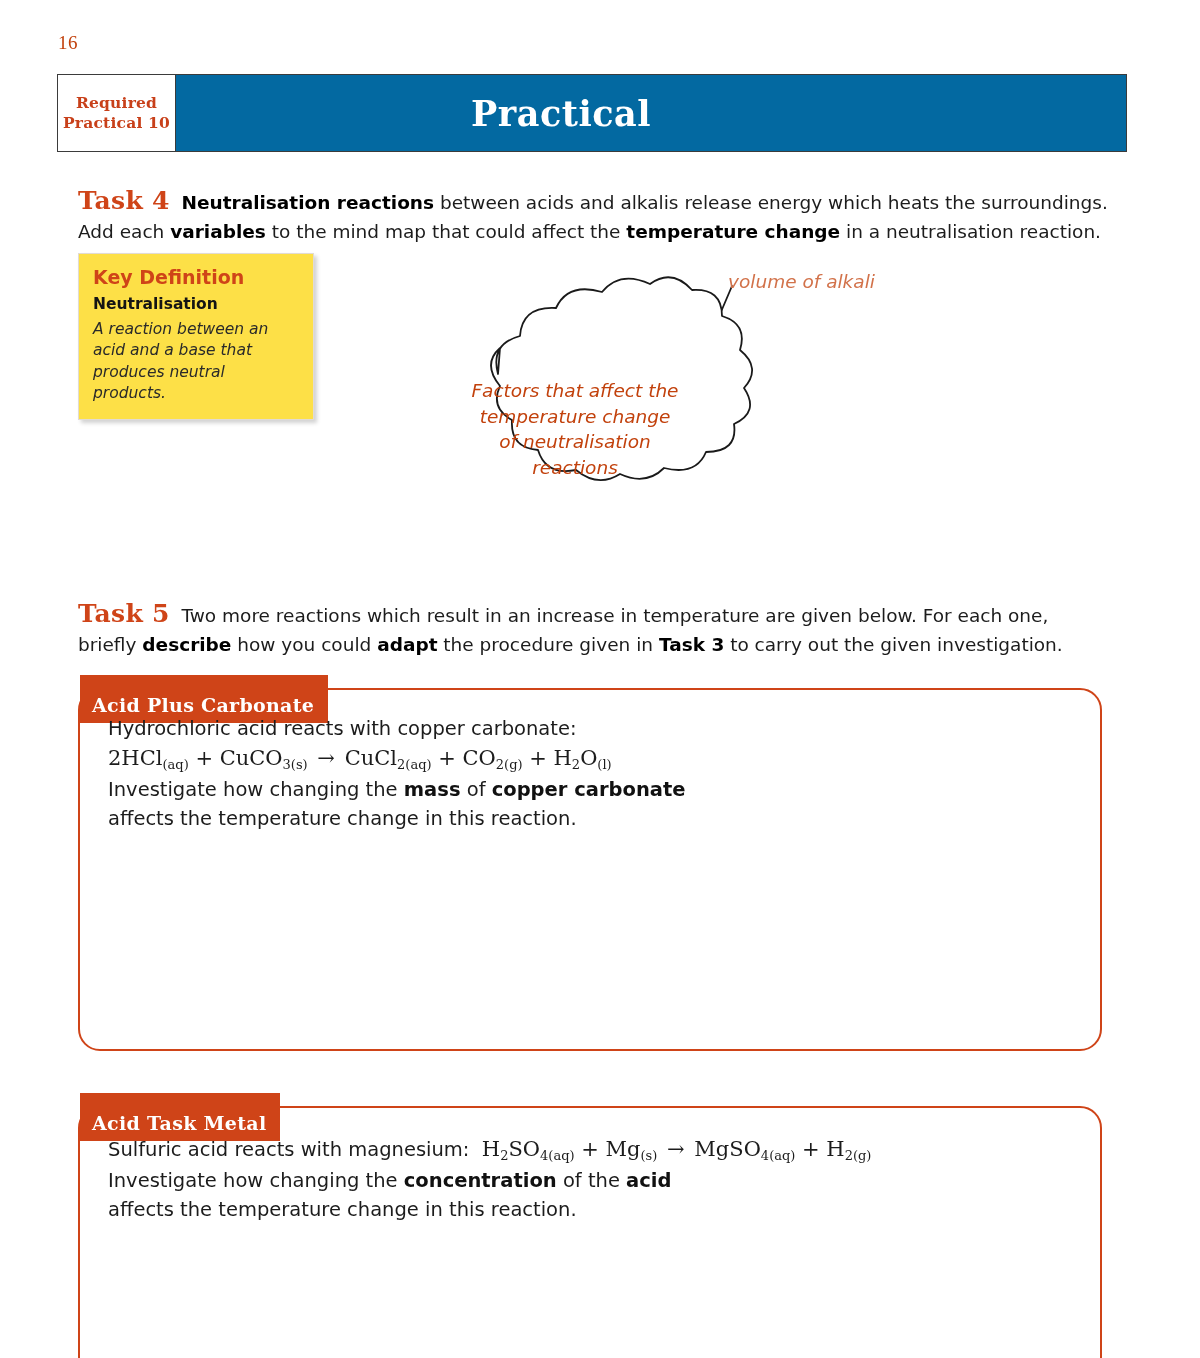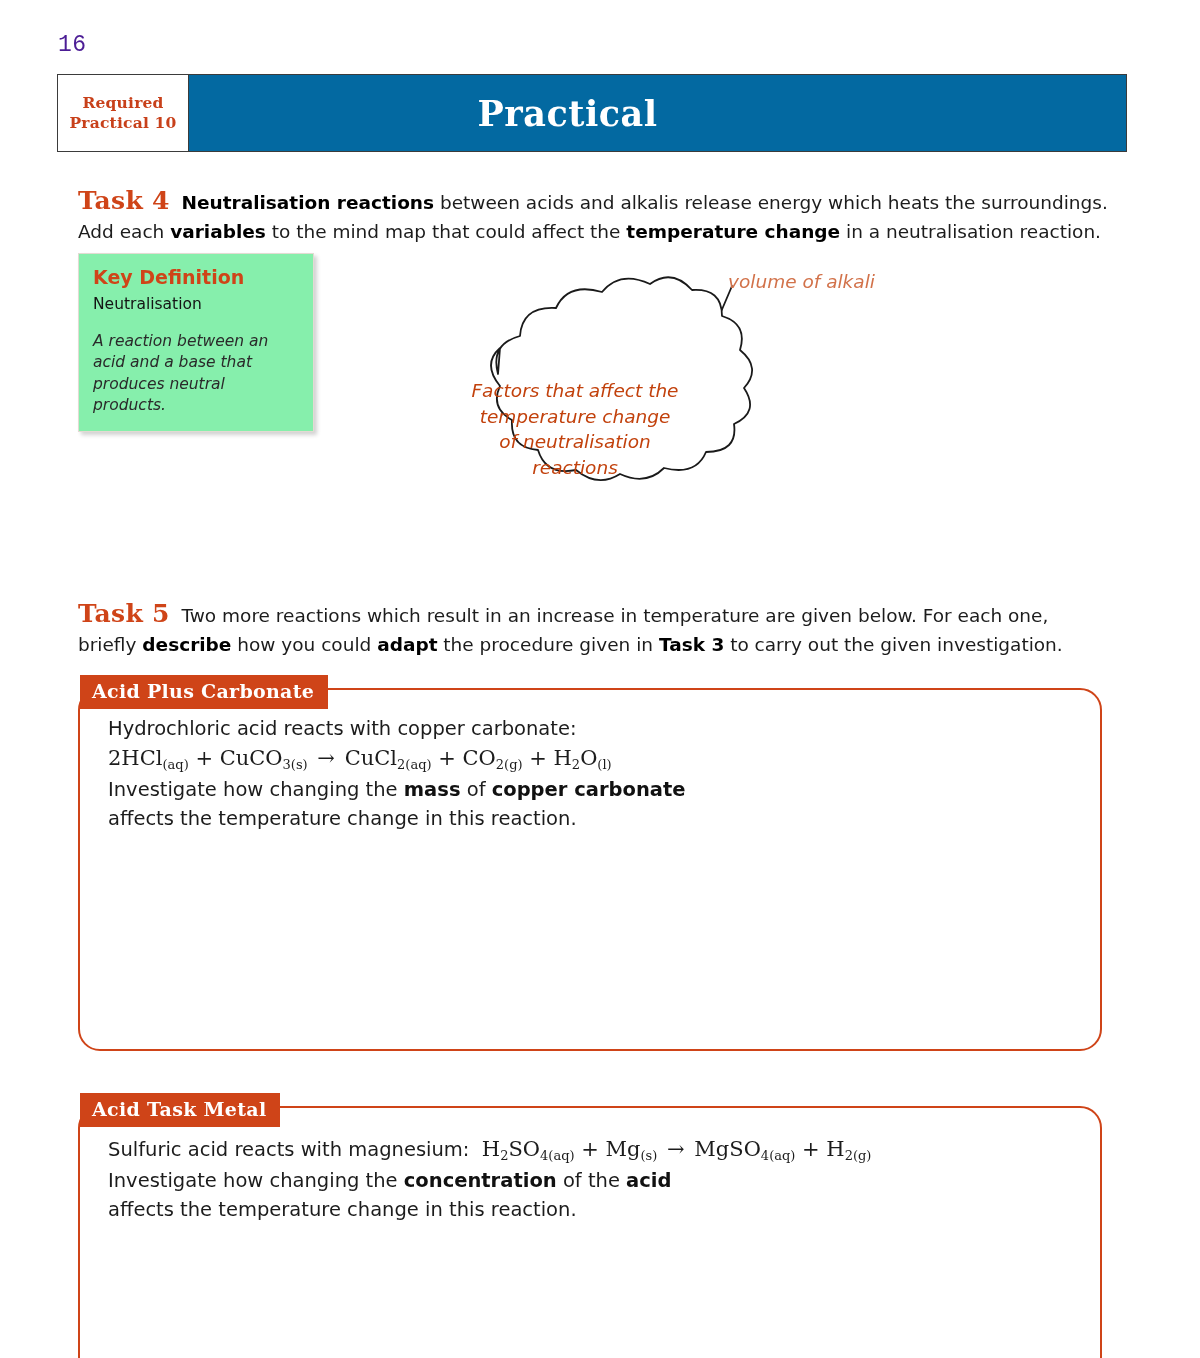--- a/index.html
+++ b/index.html
@@ -14,39 +14,39 @@
     overflow: hidden;
     font-family: "Liberation Sans", sans-serif;
     color: #1a1a1a;
   }
 
   
   .page-number {
     position: absolute;
     left: 58px;
     top: 32px;
-    font-family: Liberation Mono, monospace;
-    font-size: 23px;
-    color: #4c1d95;
+    font-family: Liberation Serif, serif;
+    font-size: 19px;
+    color: #c2410c;
     letter-spacing: 0.5px;
   }
 
   
   .header-band {
     position: absolute;
     left: 57px;
     top: 74px;
     width: 1070px;
     height: 78px;
     box-sizing: border-box;
     display: flex;
     align-items: stretch;
   }
   .rp-tab {
-    width: 132px;
+    width: 119px;
     background: #ffffff;
     border: 1.5px solid #3b3b3b;
     box-sizing: border-box;
     display: flex;
     flex-direction: column;
     align-items: center;
     justify-content: center;
     line-height: 1.28;
   }
   .rp-tab span {
@@ -99,37 +99,37 @@
   #task5-para { left: 78px; top: 596px; }
 
   
   .keydef {
     position: absolute;
     left: 78px;
     top: 253px;
     width: 236px;
     padding: 12px 14px 14px 14px;
     box-sizing: border-box;
-    background: #86efac;
+    background: #fde047;
     border: 1px solid #e2dbd2;
     box-shadow: 3px 3px 4px rgba(0,0,0,0.18);
   }
   .keydef-title {
     font-family: "DejaVu Sans", sans-serif;
     font-weight: bold;
     font-size: 19px;
     color: #cf4418;
     margin-bottom: 7px;
   }
   .keydef-term {
     font-family: "DejaVu Sans", sans-serif;
-    font-weight: normal;
+    font-weight: bold;
     font-size: 15.5px;
     color: #141414;
-    margin-bottom: 18px;
+    margin-bottom: 6px;
   }
   .keydef-body {
     font-family: "DejaVu Sans", sans-serif;
     font-style: italic;
     font-size: 15.5px;
     line-height: 1.38;
     color: #2a2a2a;
   }
 
   
@@ -175,21 +175,21 @@
   #box-metal     { left: 78px; top: 1106px; width: 1024px; height: 300px; }
 
   .box-tab {
     position: absolute;
     background: #cf4418;
     color: #ffffff;
     font-family: "DejaVu Serif", serif;
     font-weight: bold;
     font-size: 19px;
     letter-spacing: 0.3px;
-    padding: 6px 14px 7px 12px;
+    padding: 20px 14px 7px 12px;
     white-space: nowrap;
     line-height: 1.1;
   }
   #tab-carbonate { left: 80px; top: 675px; }
   #tab-metal     { left: 80px; top: 1093px; }
 
   
   .box-content {
     position: absolute;
     font-family: "DejaVu Sans", sans-serif;

